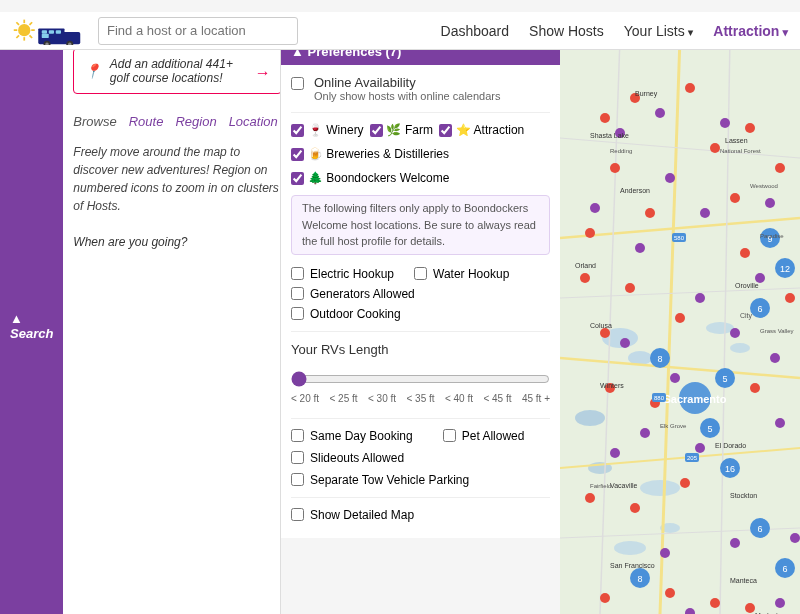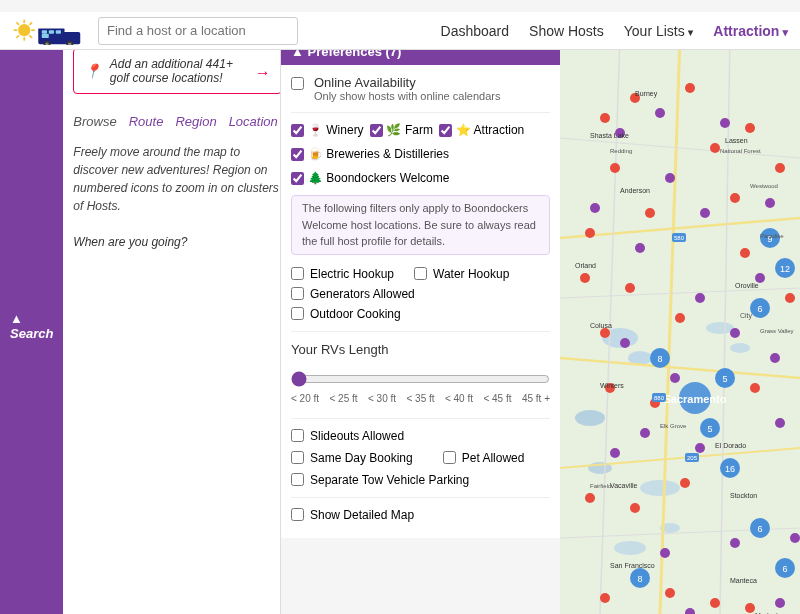--- a/index.html
+++ b/index.html
@@ -381,32 +381,32 @@
           <span>&lt; 40 ft</span>
           <span>&lt; 45 ft</span>
           <span>45 ft +</span>
         </div>
       </div>
 
       <hr class="divider">
 
       <div class="hookup-row" style="margin-bottom:8px">
         <div class="hookup-item">
-          <input type="checkbox" id="slideouts" style="">
-          <label for="slideouts">Slideouts Allowed</label>
-        </div>
-      </div>
-      <div class="hookup-row" style="margin-bottom:8px">
-        <div class="hookup-item">
           <input type="checkbox" id="sameday" style="">
           <label for="sameday">Same Day Booking</label>
         </div>
         <div class="hookup-item" style="margin-left:10px">
           <input type="checkbox" id="pet" style="">
           <label for="pet">Pet Allowed</label>
+        </div>
+      </div>
+      <div class="hookup-row" style="margin-bottom:8px">
+        <div class="hookup-item">
+          <input type="checkbox" id="slideouts" style="">
+          <label for="slideouts">Slideouts Allowed</label>
         </div>
       </div>
       <div class="hookup-row" style="margin-bottom:8px">
         <div class="hookup-item">
           <input type="checkbox" id="separate_tow" style="">
           <label for="separate_tow">Separate Tow Vehicle Parking</label>
         </div>
       </div>
 
       <hr class="divider">

